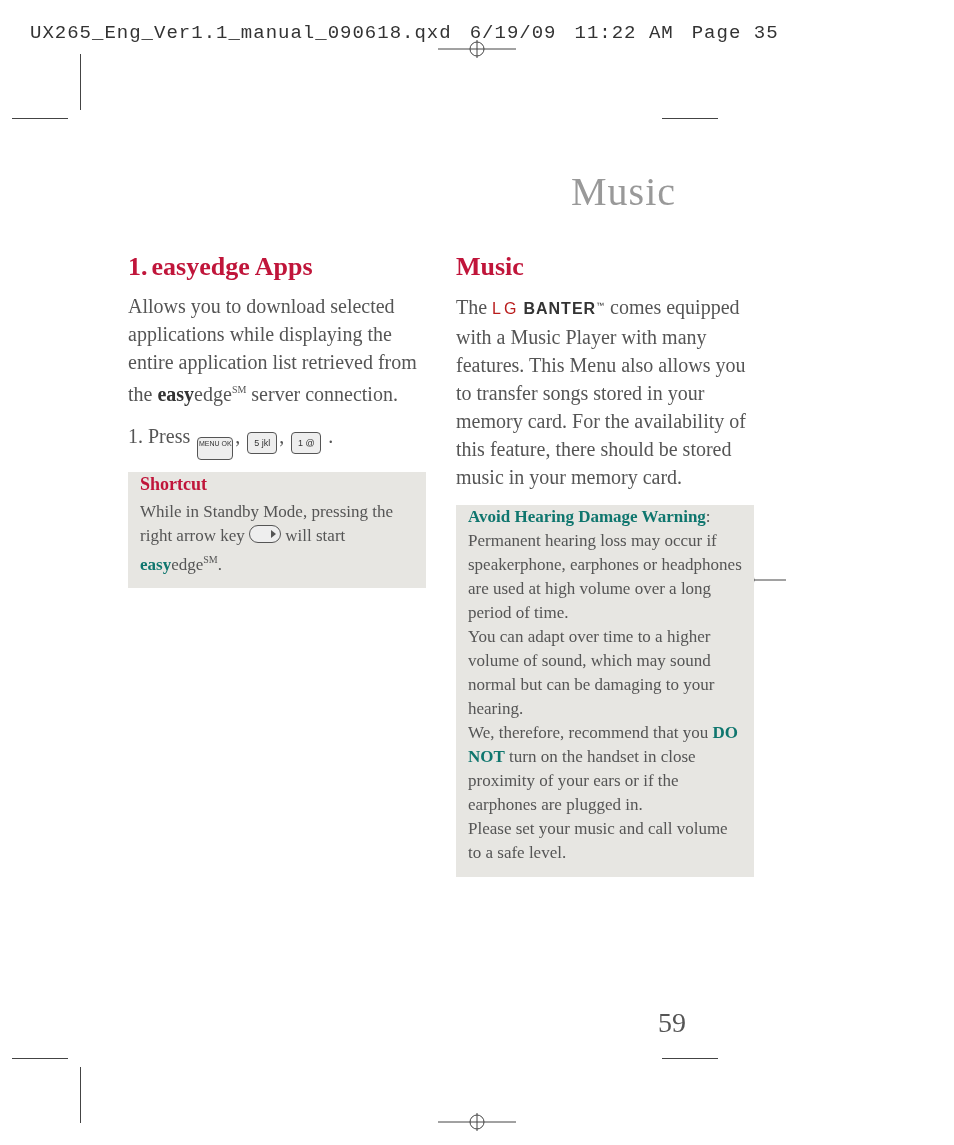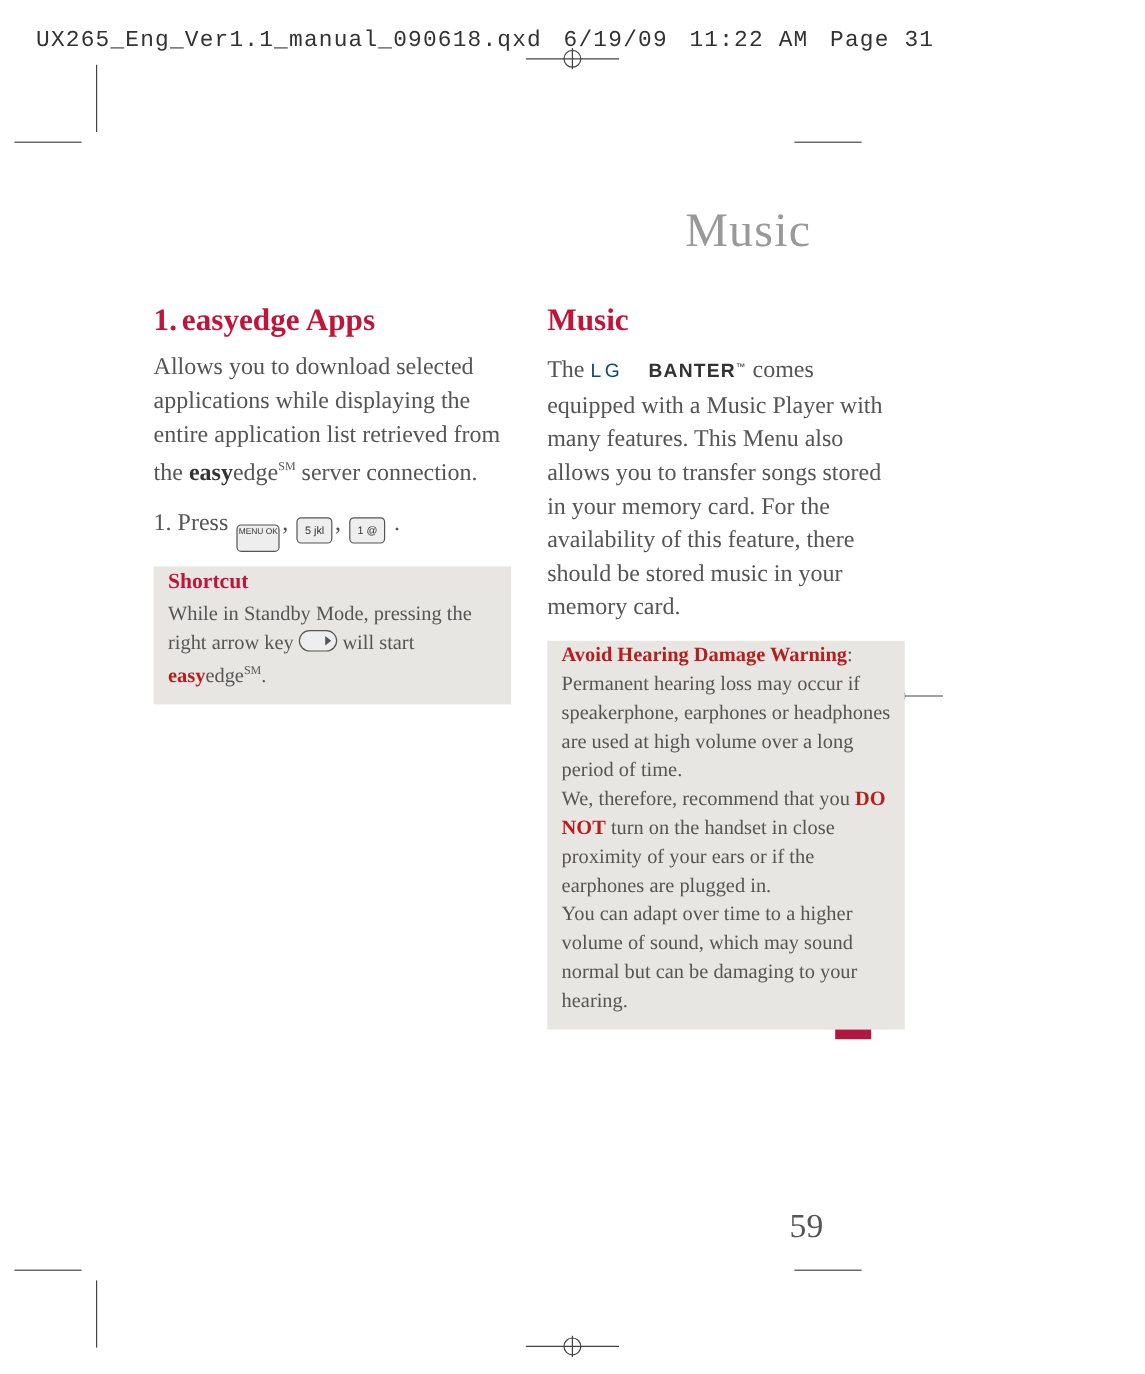--- a/index.html
+++ b/index.html
@@ -28,38 +28,38 @@
   .col-left{left:128px}
   .col-right{left:456px}
   h1.red{color:#c0153a;font-size:26px;font-weight:700;margin:0 0 10px 0}
   h1.red .num{margin-right:4px}
   p{margin:0 0 14px 0;font-size:20px;line-height:28px;color:#555}
   .step{font-size:20px;color:#555;line-height:28px;margin:0 0 12px 0}
   .keyicon{display:inline-block;vertical-align:-3px;width:34px;height:20px;border:1.5px solid #555;border-radius:4px;background:#eee;font-size:9px;line-height:20px;text-align:center;font-family:Arial,sans-serif;color:#333;margin:0 2px}
   .keyicon.small{width:28px}
   .callout{background:#e7e6e2;padding:0 12px 12px 12px;font-size:17px;line-height:24px;color:#555}
   .callout .ctitle{color:#c0153a;font-weight:700;font-size:18px;margin-bottom:4px}
-  .callout .bold{font-weight:700;color:#b91c1c}
+  .callout .bold{font-weight:700;color:#0f766e}
   .sm{font-size:10px;vertical-align:super}
   .brand{display:inline-block;font-weight:700;letter-spacing:1px;font-family:Arial,sans-serif;font-size:16px;color:#333}
-  .brand .lg{color:#0c4a6e;font-weight:400;letter-spacing:3px;margin-right:21px}
+  .brand .lg{color:#b91c1c;font-weight:400;letter-spacing:3px;margin-right:4px}
   .brand .tm{font-size:8px;vertical-align:super;font-weight:400}
   .arrowkey{display:inline-block;width:30px;height:16px;border:1.5px solid #555;border-radius:9px;vertical-align:-2px;background:#eee;position:relative}
   .arrowkey::after{content:"";position:absolute;right:4px;top:4px;border-left:5px solid #555;border-top:4px solid transparent;border-bottom:4px solid transparent}
 </style>
 </head>
 <body>
 
 <div class="page">
 
   <div class="header-line">
     <span>UX265_Eng_Ver1.1_manual_090618.qxd</span>
     <span>6/19/09</span>
     <span>11:22 AM</span>
-    <span>Page 31</span>
+    <span>Page 35</span>
   </div>
 
   <div class="reg-top">
     <svg viewBox="0 0 78 18">
         <line x1="0" y1="9" x2="78" y2="9" stroke="#444"></line>
         <line x1="39" y1="0" x2="39" y2="18" stroke="#444"></line>
         <circle cx="39" cy="9" r="7" fill="none" stroke="#444"></circle>
       </svg>
   </div>
   <div class="reg-bottom">
@@ -110,19 +110,20 @@
 
   <div class="col col-right">
     <h1 class="red">Music</h1>
     <p>
       <span>The </span><span class="brand"><span class="lg">LG</span><span>BANTER</span><span class="tm">™</span></span><span> comes equipped with a Music Player with many features. This Menu also allows you to transfer songs stored in your memory card. For the availability of this feature, there should be stored music in your memory card.</span>
     </p>
     <div class="callout">
       <div>
         <span class="bold">Avoid Hearing Damage Warning</span><span>:</span>
         <div>Permanent hearing loss may occur if speakerphone, earphones or headphones are used at high volume over a long period of time.</div>
+        <div>You can adapt over time to a higher volume of sound, which may sound normal but can be damaging to your hearing.</div>
         <div><span>We, therefore, recommend that you </span><span class="bold">DO NOT</span><span> turn on the handset in close proximity of your ears or if the earphones are plugged in.</span></div>
-        <div>You can adapt over time to a higher volume of sound, which may sound normal but can be damaging to your hearing.</div>
+        <div>Please set your music and call volume to a safe level.</div>
       </div>
     </div>
   </div>
 
 </div>
 
 </body></html>

